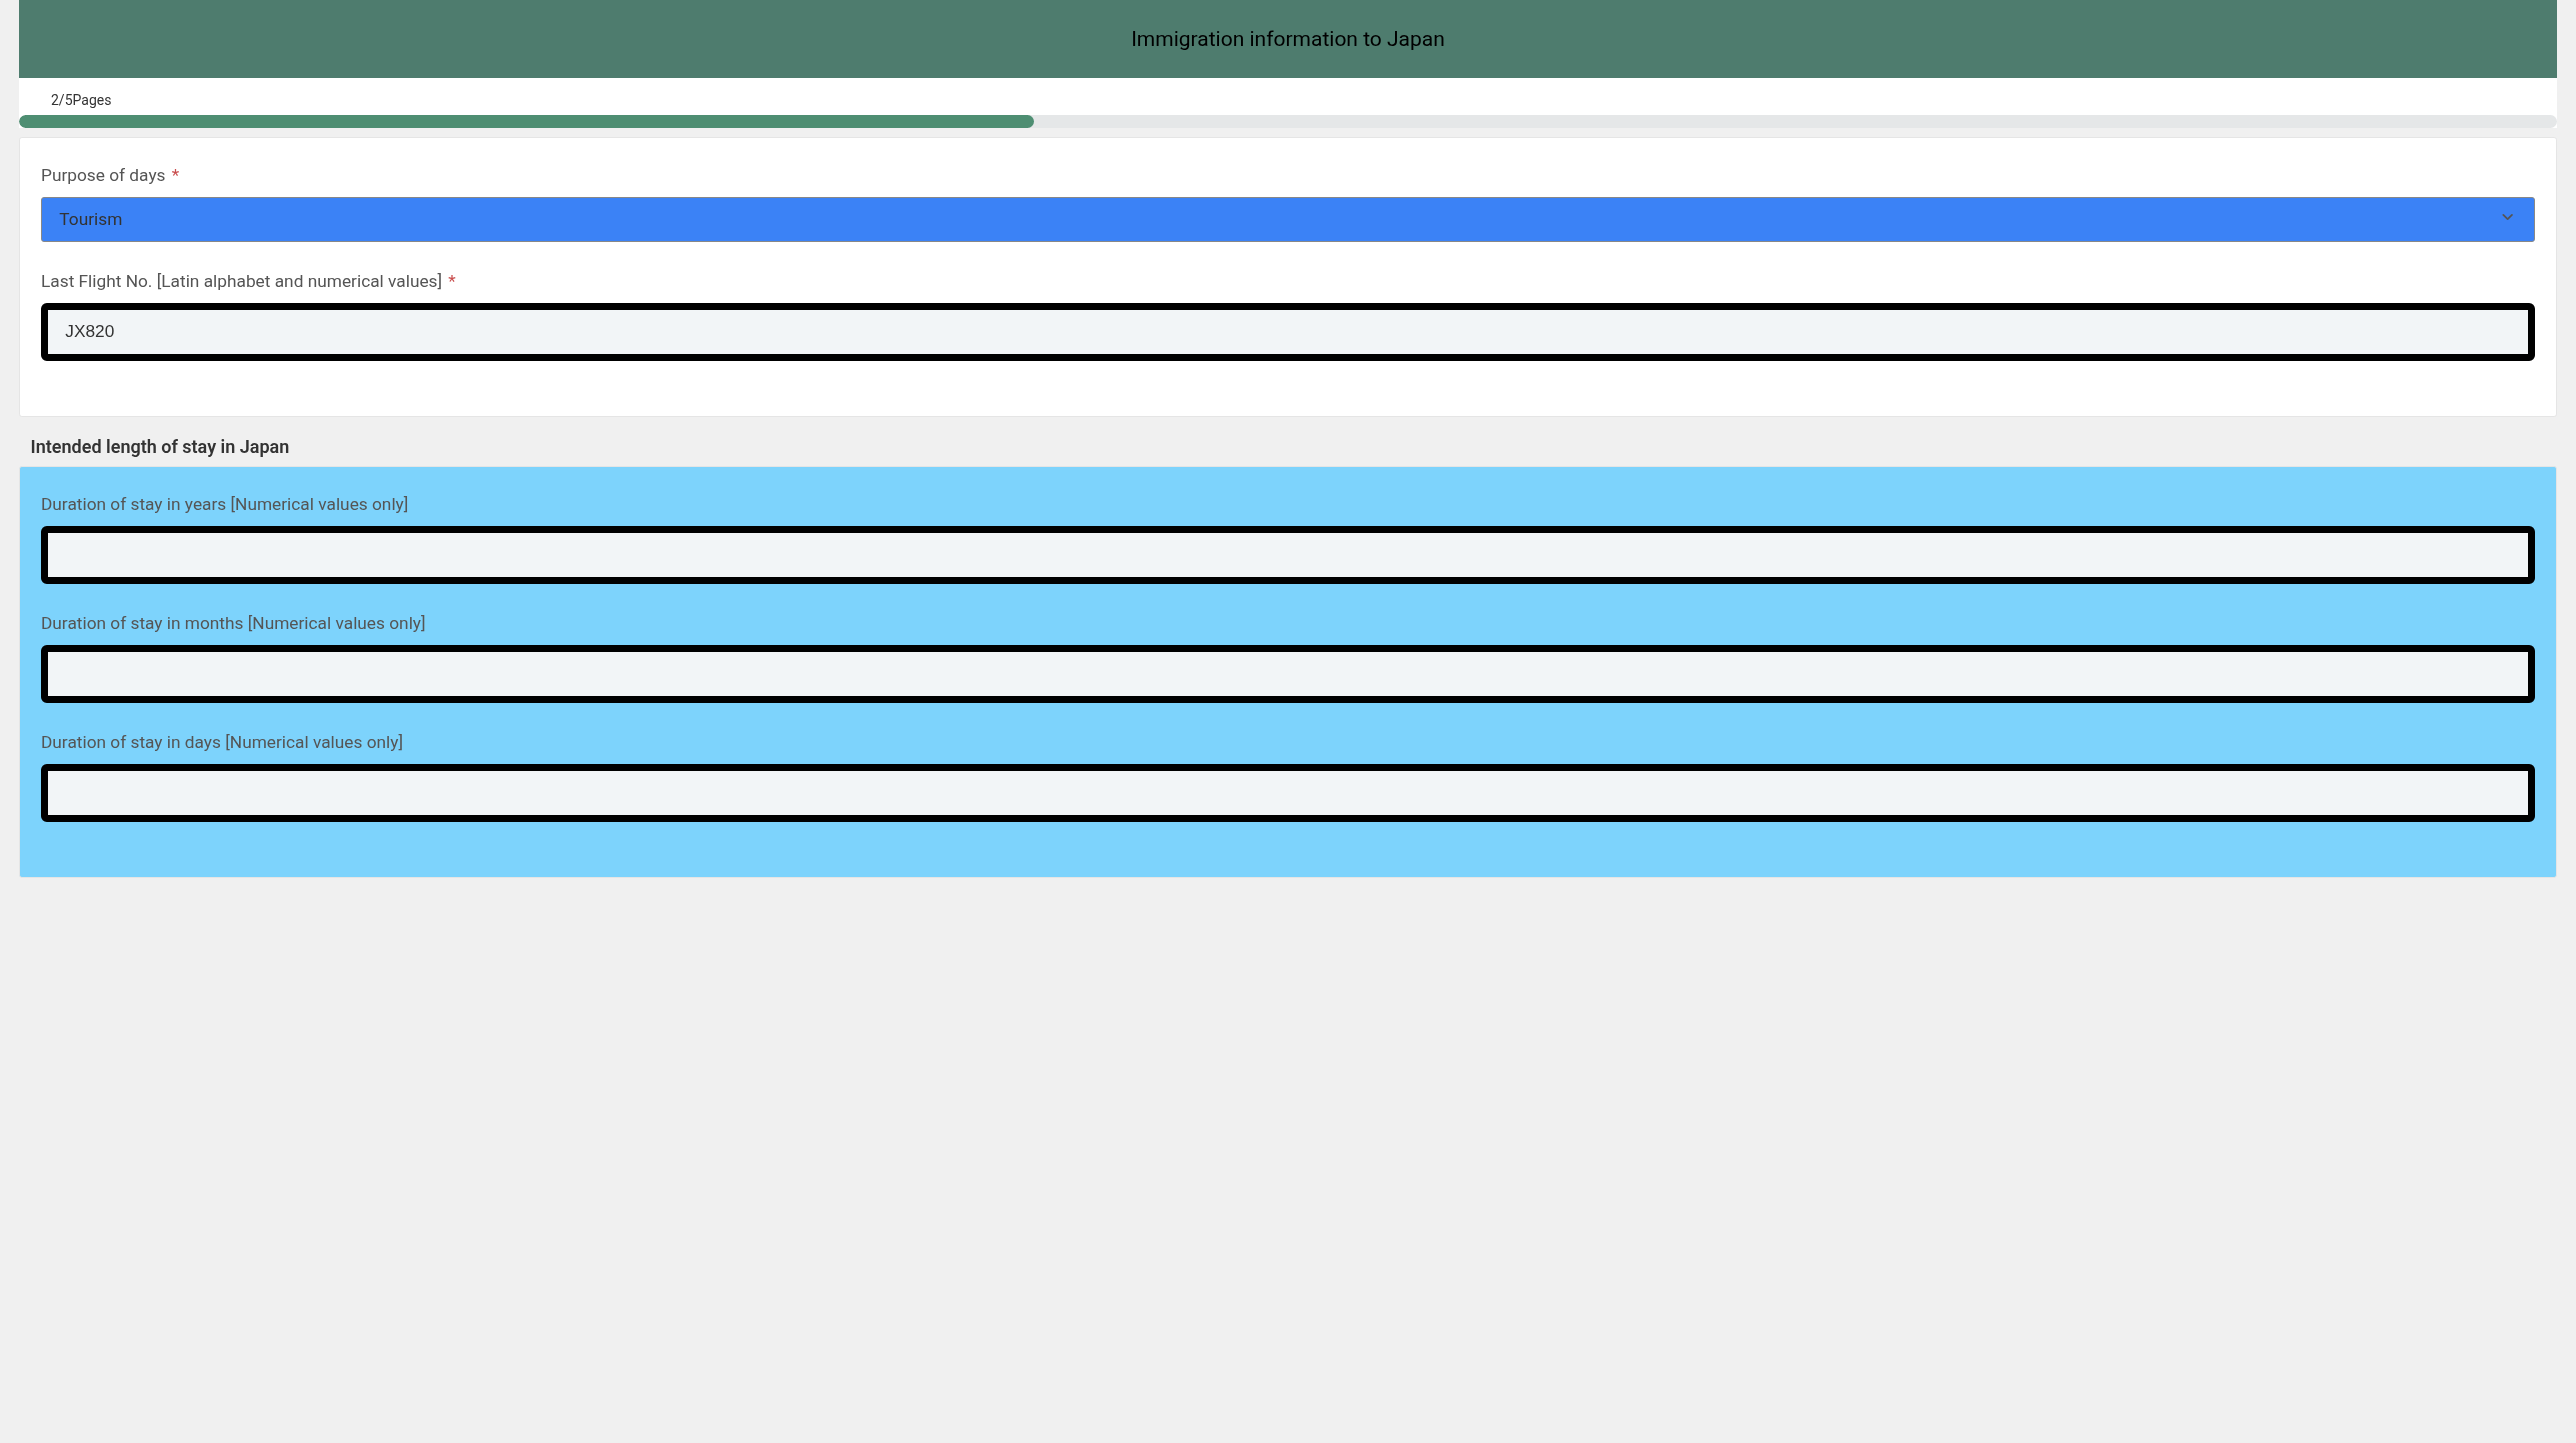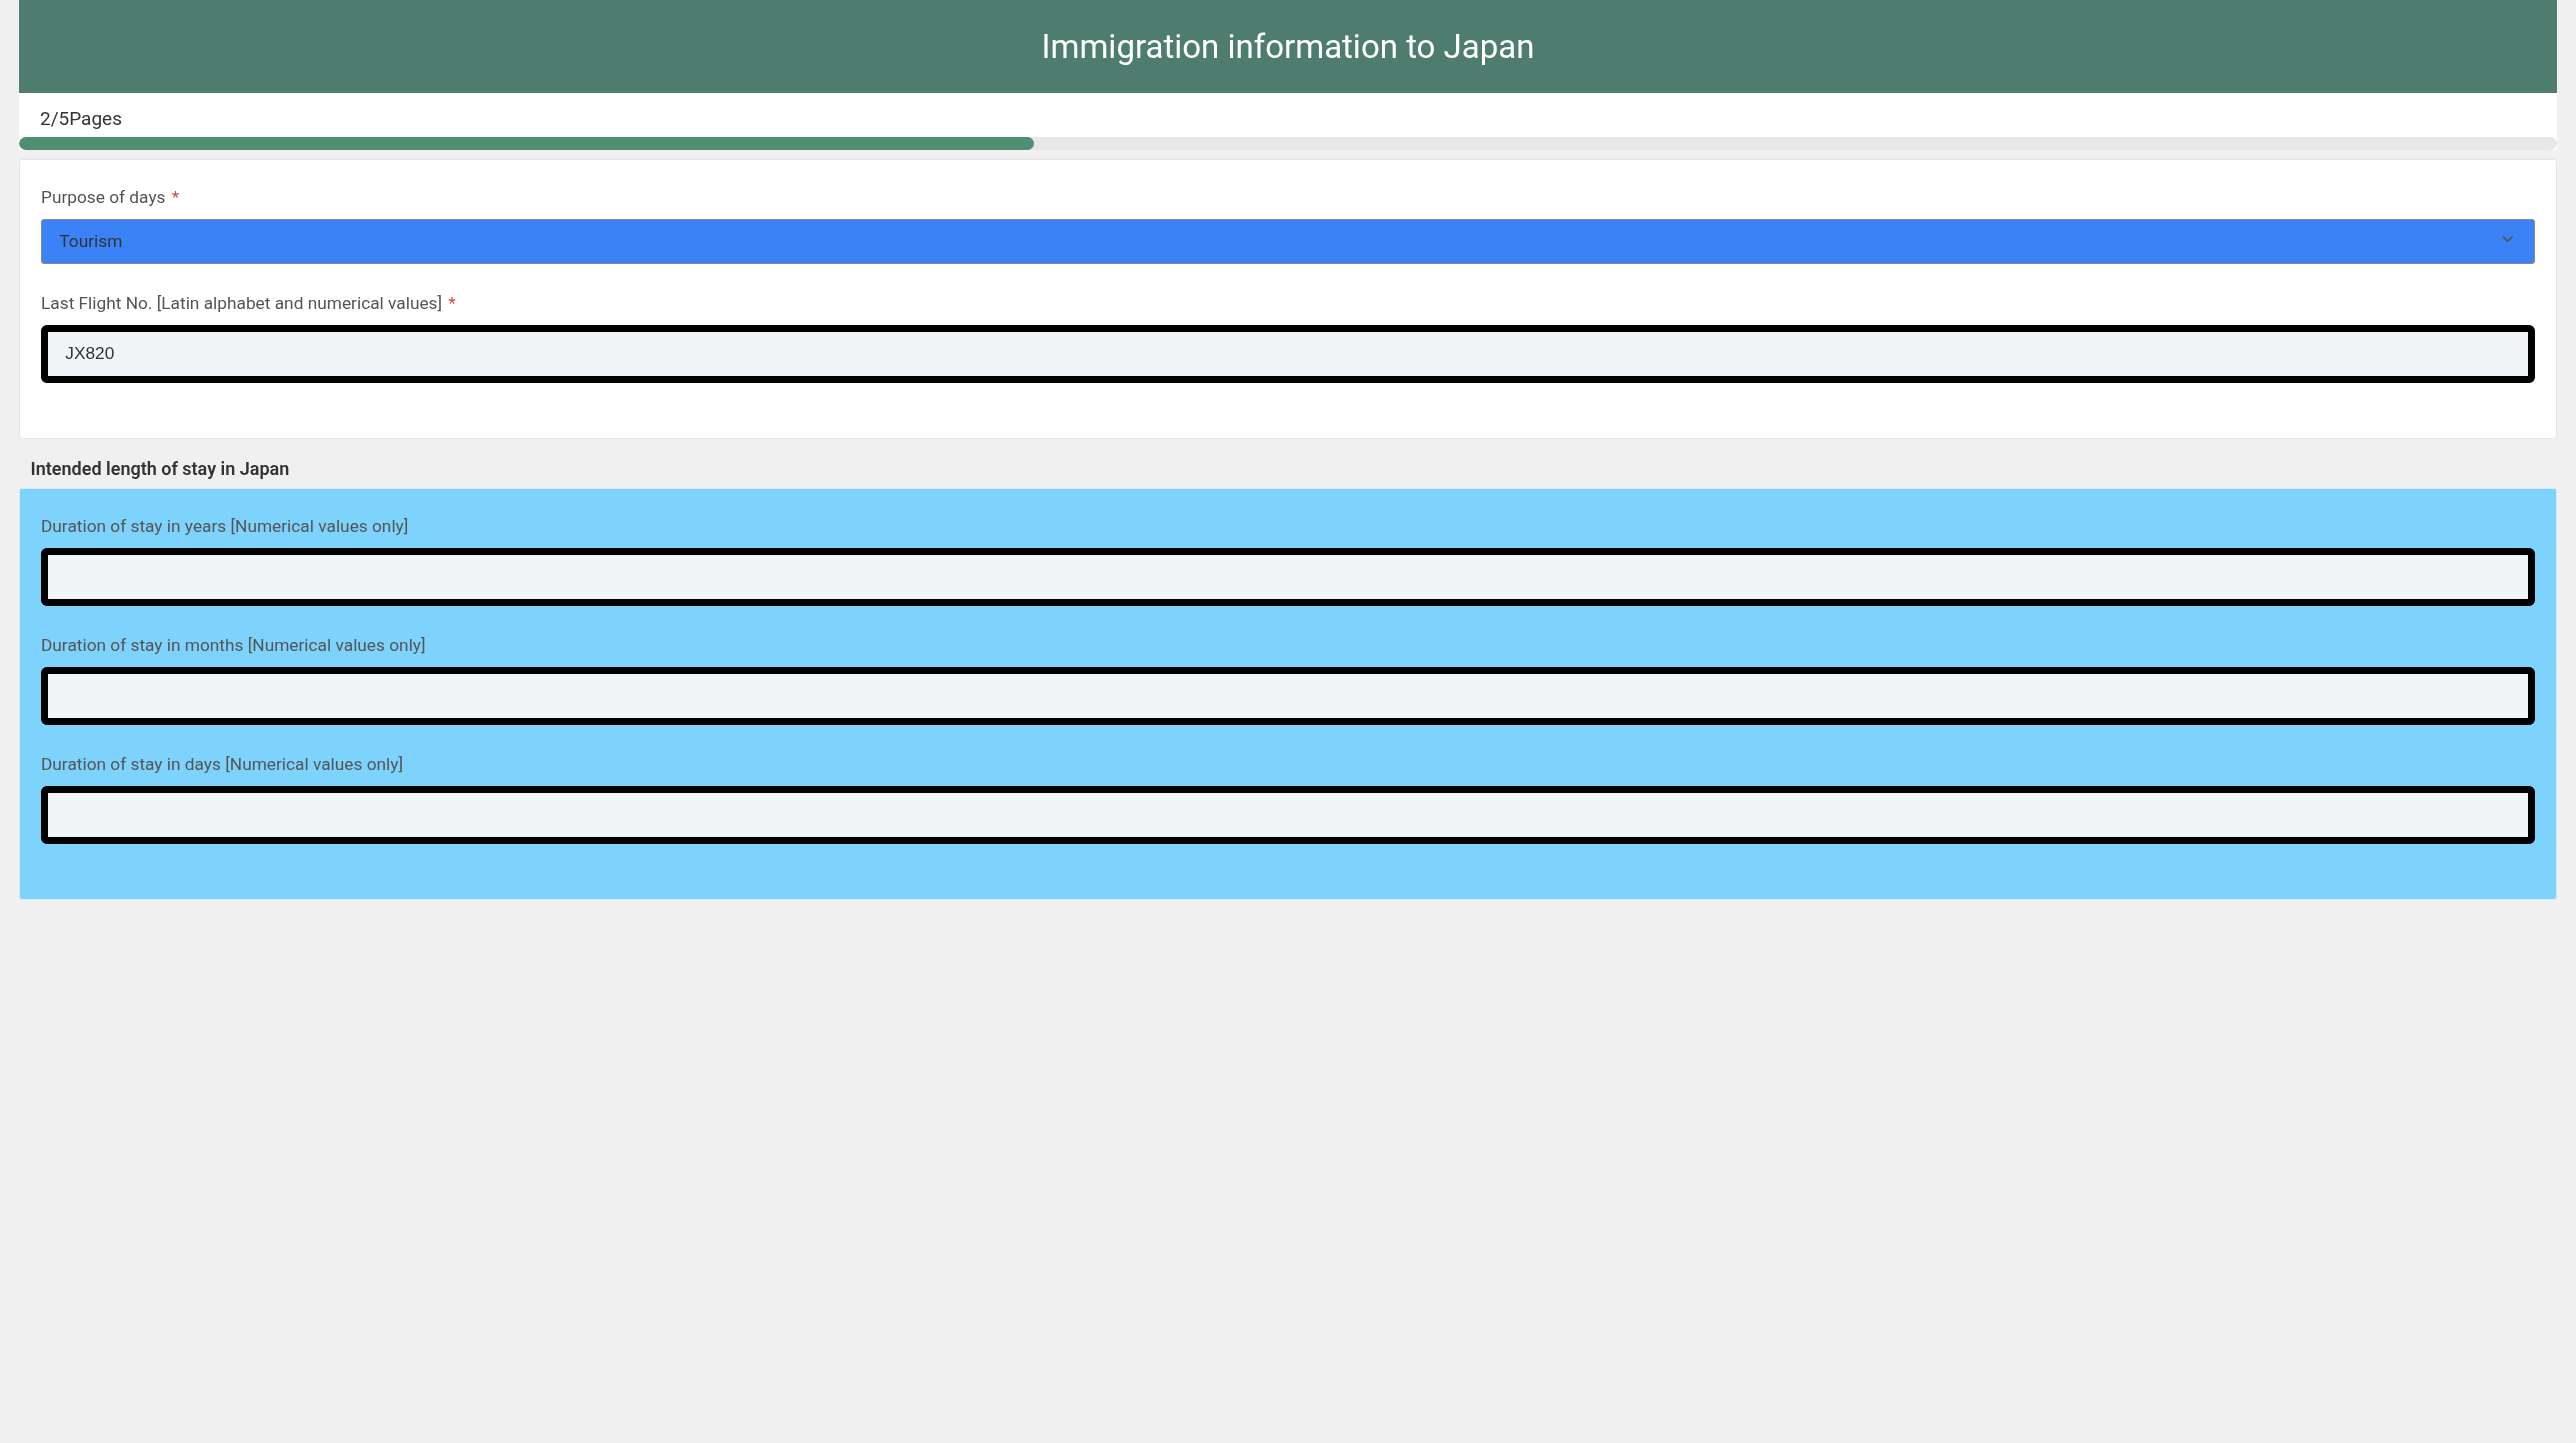--- a/index.html
+++ b/index.html
@@ -7,35 +7,35 @@
       margin: 0;
       padding: 0;
     }
     body {
       font-family: -apple-system, BlinkMacSystemFont, "Segoe UI", Roboto, "Helvetica Neue", Arial, sans-serif;
       background-color: #f0f0f0;
       padding: 0 19px;
     }
     .header-banner {
       background-color: #4e7c6e;
-      color: #ffffff;
+      color: #000000;
       text-align: center;
       padding: 27px 0;
-      font-size: 33px;
+      font-size: 21px;
       font-weight: 400;
       border-radius: 0;
     }
     .progress-section {
       background-color: #ffffff;
       padding-top: 13.5px;
     }
     .progress-text {
       color: #333333;
-      font-size: 19px;
-      padding-left: 21px;
+      font-size: 14px;
+      padding-left: 32px;
       padding-bottom: 7.7px;
     }
     .progress-bar-container {
       width: 100%;
       height: 12.5px;
       background-color: #e5e7e8;
       border-radius: 6.7px;
       overflow: hidden;
     }
     .progress-bar-fill {

